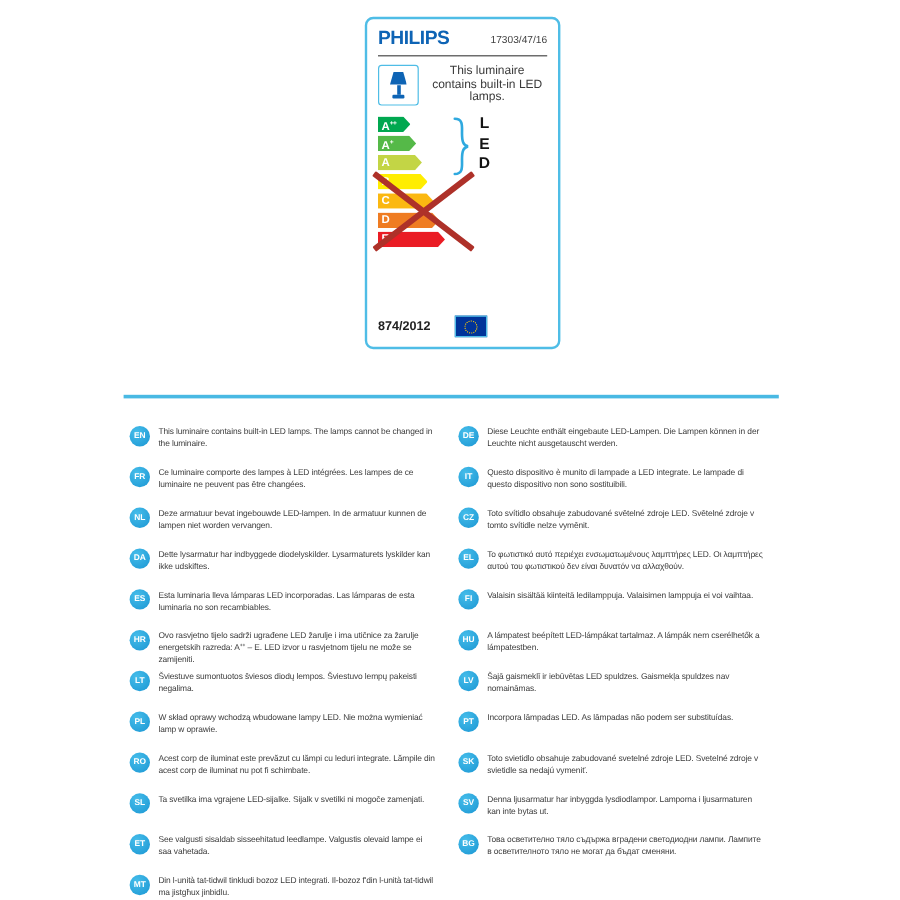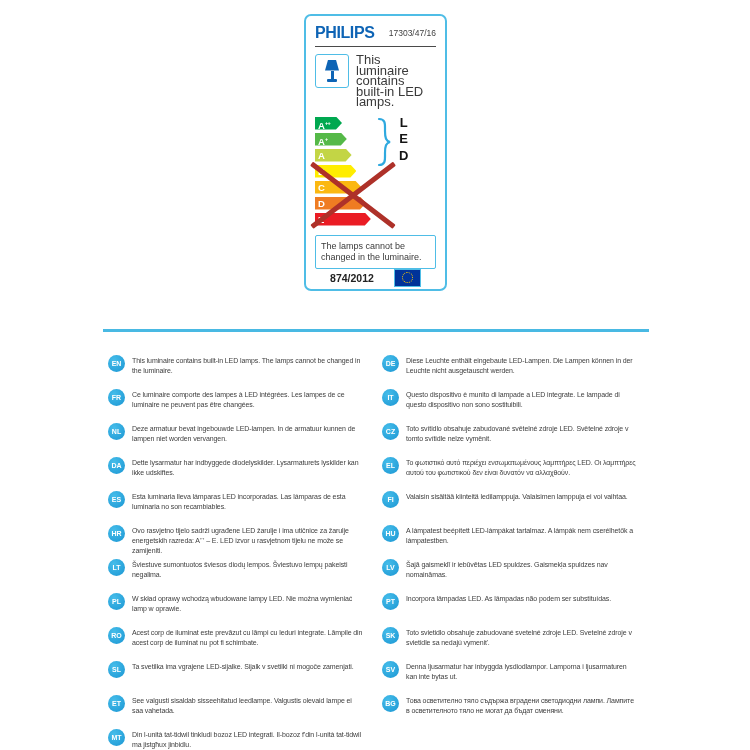--- a/index.html
+++ b/index.html
@@ -3,59 +3,59 @@
 <meta charset="utf-8">
 <style>
   html,body{margin:0;padding:0;}
   body{
     width:750px;height:750px;position:relative;background:#ffffff;
     font-family:"Liberation Sans",sans-serif;overflow:hidden;
   }
 
   
   .card{
-    position:absolute;left:304px;top:14px;width:143px;height:277px;
+    position:absolute;left:304px;top:14px;width:163px;height:277px;
     box-sizing:border-box;border:2px solid #4fbde6;border-radius:7px;
     background:#fff;padding:8px 9px;display:flex;flex-direction:column;
   }
   .card-header{display:flex;justify-content:space-between;align-items:center;}
   .brand{font-size:16px;font-weight:bold;color:#0e64b5;letter-spacing:-0.4px;}
   .model{font-size:8.5px;font-weight:normal;color:#3f3f3f;}
   .header-rule{border:none;border-top:1px solid #4a4a4a;margin:4px 0 7px;}
 
   .lamp-row{display:flex;gap:7px;align-items:flex-start;}
   .lamp-box{width:34px;height:34px;box-sizing:border-box;border:1.5px solid #4fbde6;
     border-radius:3px;display:flex;align-items:center;justify-content:center;flex:none;}
   .lamp-icon{position:relative;width:16px;height:23px;}
   .lamp-shade{position:absolute;left:1px;top:0;width:14px;height:11px;background:#0e64b5;
     clip-path:polygon(22% 0,78% 0,100% 100%,0 100%);}
   .lamp-stem{position:absolute;left:6.5px;top:11px;width:3px;height:8px;background:#0e64b5;}
   .lamp-base{position:absolute;left:3px;top:19px;width:10px;height:3.5px;background:#0e64b5;border-radius:1px;}
-  .lamp-note{font-size:13px;line-height:10.5px;color:#3a3a3a;padding-top:1px;}
+  .lamp-note{font-size:10px;line-height:10.5px;color:#3a3a3a;padding-top:1px;text-align:center;}
 
   .energy{position:relative;margin-top:9px;height:110px;flex:none;}
   .arrow{
     height:13px;margin-bottom:3px;color:#fff;font-weight:bold;font-size:9.5px;
     line-height:13px;padding-left:3px;box-sizing:border-box;
     clip-path:polygon(0 0,calc(100% - 6px) 0,100% 50%,calc(100% - 6px) 100%,0 100%);
   }
   .arrow sup{font-size:5.5px;vertical-align:super;letter-spacing:-0.5px;}
   .brace{position:absolute;left:62px;top:0;}
   .led{position:absolute;left:84px;top:-2px;font-weight:bold;font-size:13px;
     color:#141414;line-height:16.5px;text-align:center;white-space:pre-line;}
   .cross{position:absolute;left:-3px;top:47px;width:82px;height:63px;}
   .cross .bar{position:absolute;left:50%;top:50%;width:104px;height:4.5px;border-radius:1px;}
   .cross .bar1{transform:translate(-50%,-50%) rotate(37.5deg);}
   .cross .bar2{transform:translate(-50%,-50%) rotate(-37.5deg);}
 
   .statement{
     margin-top:8px;border:1px solid #4fbde6;border-radius:2px;
     padding:5px;font-size:9px;line-height:11px;color:#3a3a3a;
   }
-  .card-footer{margin-top:auto;display:flex;justify-content:center;align-items:center;gap:20px;}
+  .card-footer{margin-top:auto;display:flex;justify-content:flex-start;align-items:center;gap:20px;}
   .regulation{font-weight:bold;font-size:10.5px;color:#222;}
   .eu-flag{width:27px;height:18px;box-sizing:border-box;background:#003399;
     border:1.5px solid #4fbde6;display:flex;align-items:center;justify-content:center;}
   .eu-stars{width:9px;height:9px;border:1px dotted #ffcc00;border-radius:50%;}
 
   
   .divider{position:absolute;left:103px;top:329px;width:546px;height:3px;background:#49b9e3;}
 
   
   .langs{
@@ -109,21 +109,20 @@
     </div>
     <div class="led">L
 E
 D</div>
     <div class="cross">
       <div class="bar bar1" style="background: rgb(174, 49, 41);"></div>
       <div class="bar bar2" style="background: rgb(174, 49, 41);"></div>
     </div>
   </div>
 
-  <div class="statement">The lamps cannot be changed in the luminaire.</div>
 
   <div class="card-footer">
     <span class="regulation">874/2012</span>
     <div class="eu-flag">
       <div class="eu-stars"></div>
     </div>
   </div>
 </div>
 
 <div class="divider"></div>

